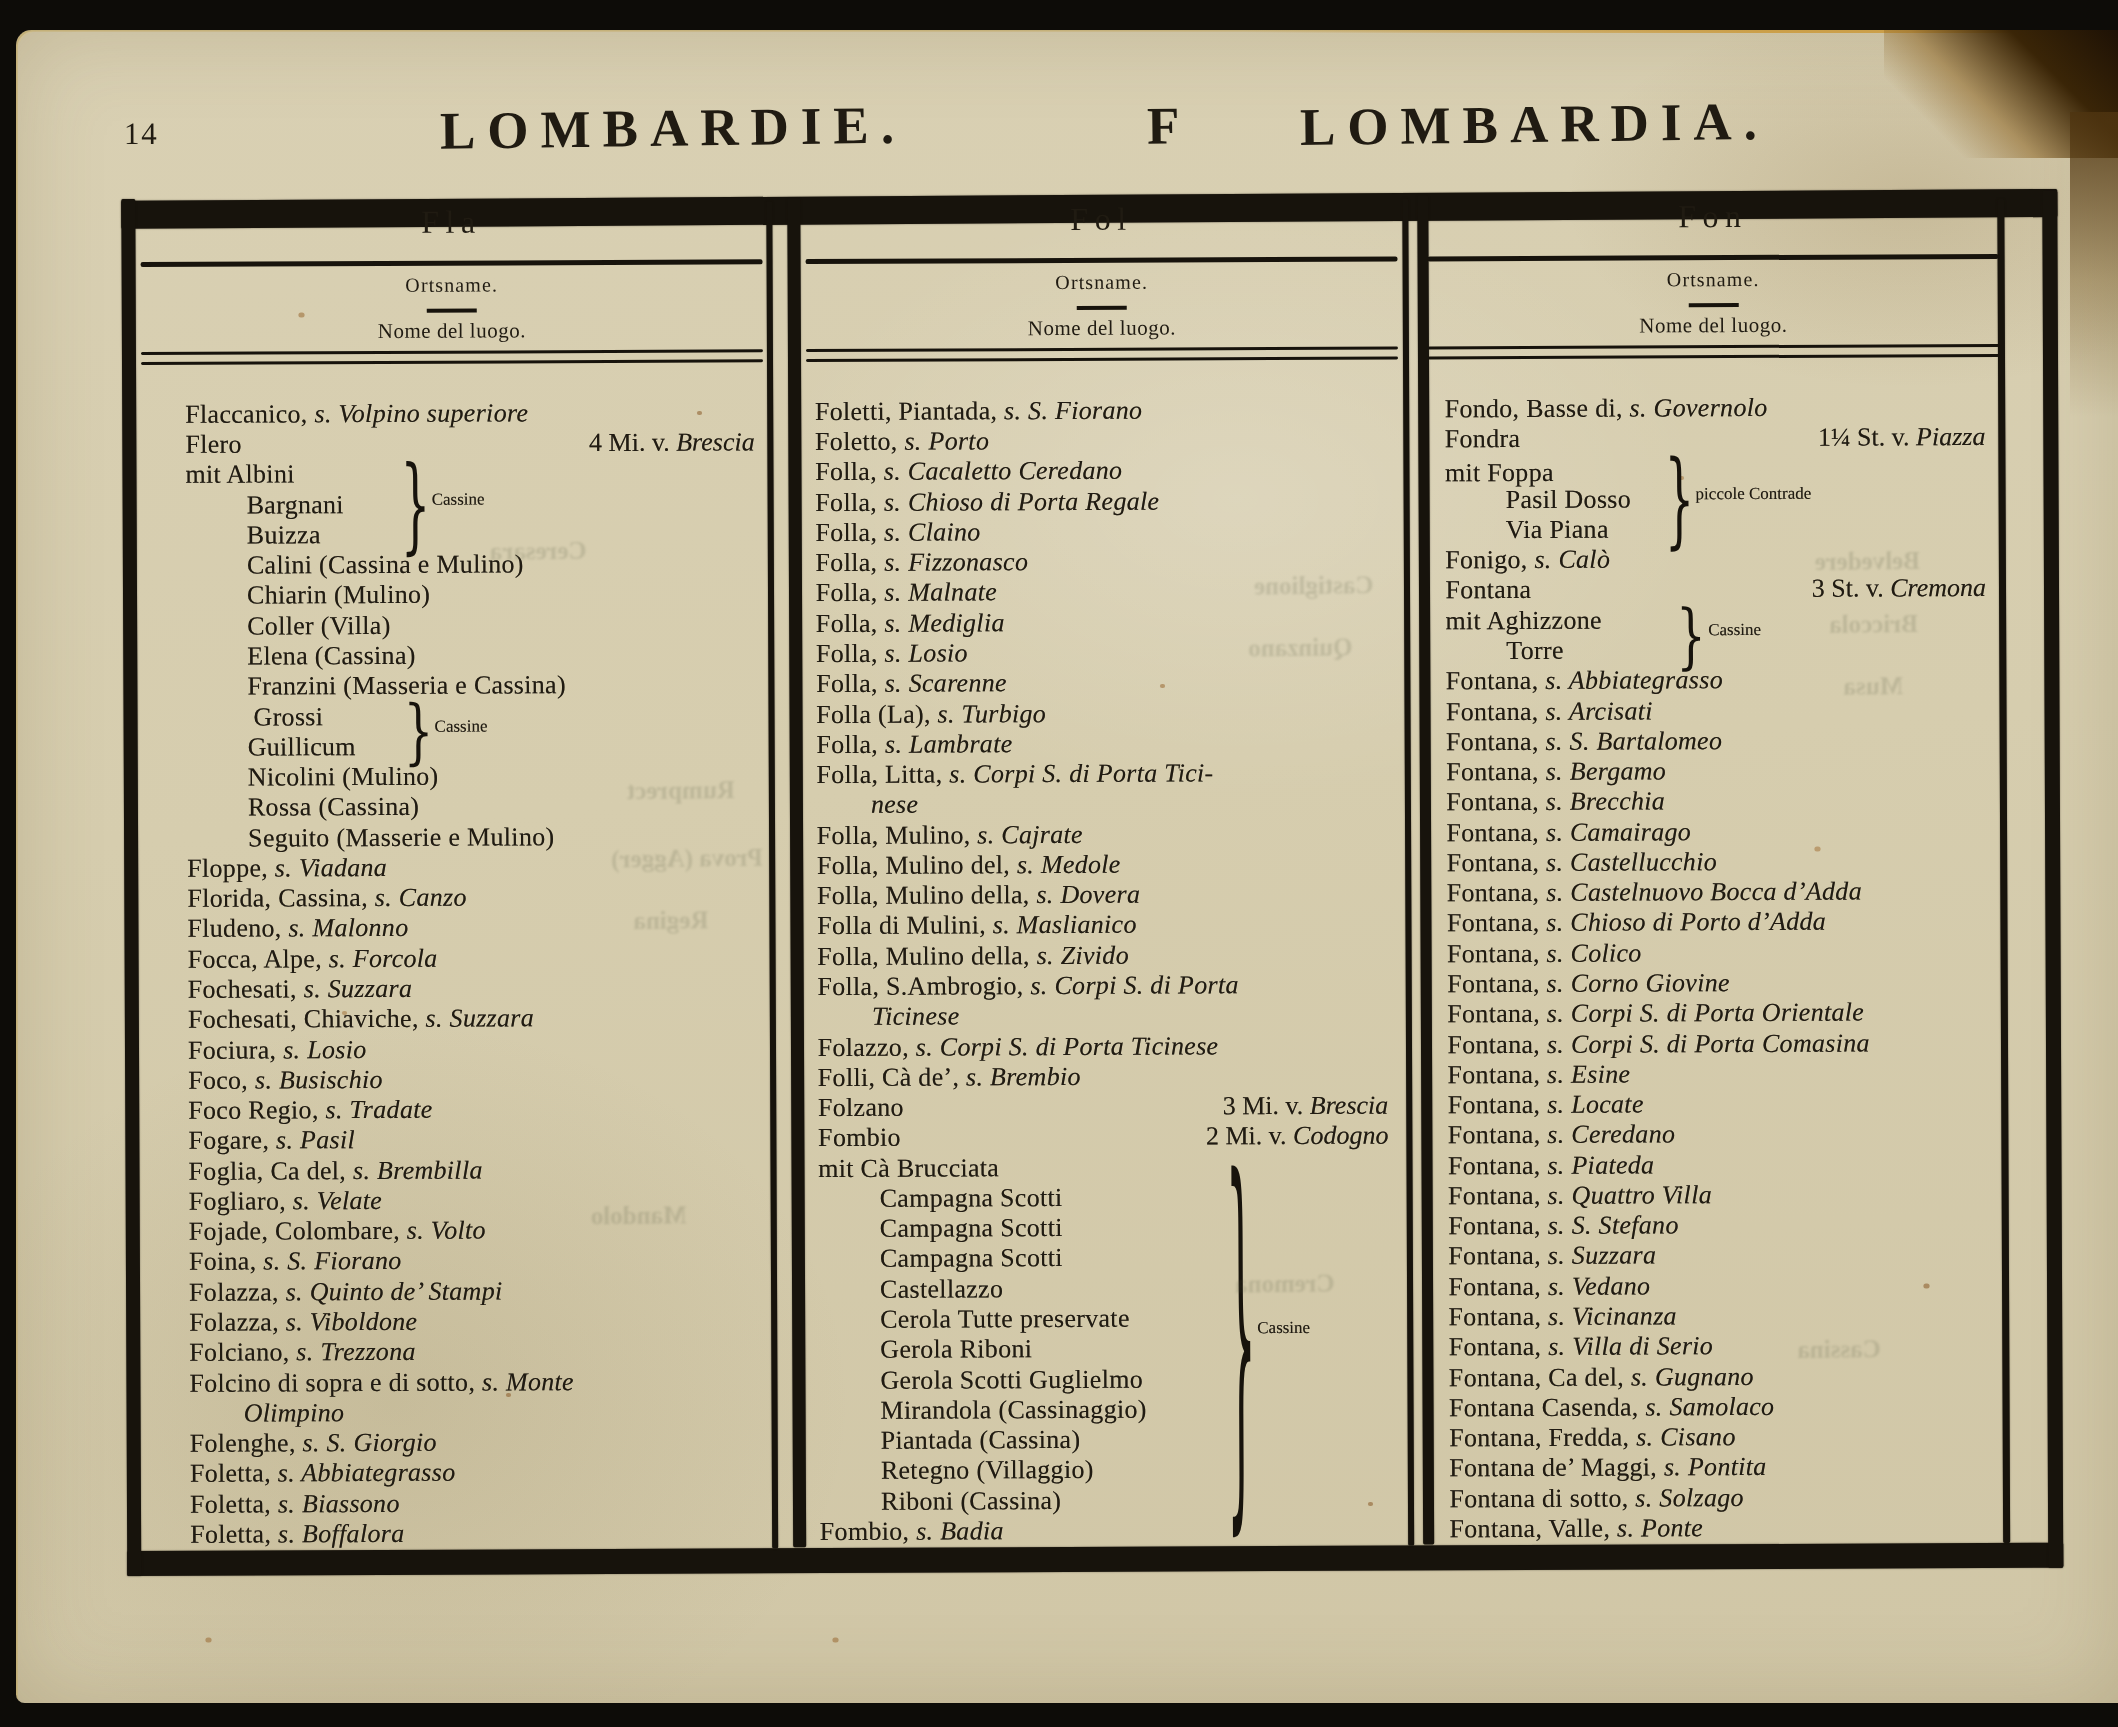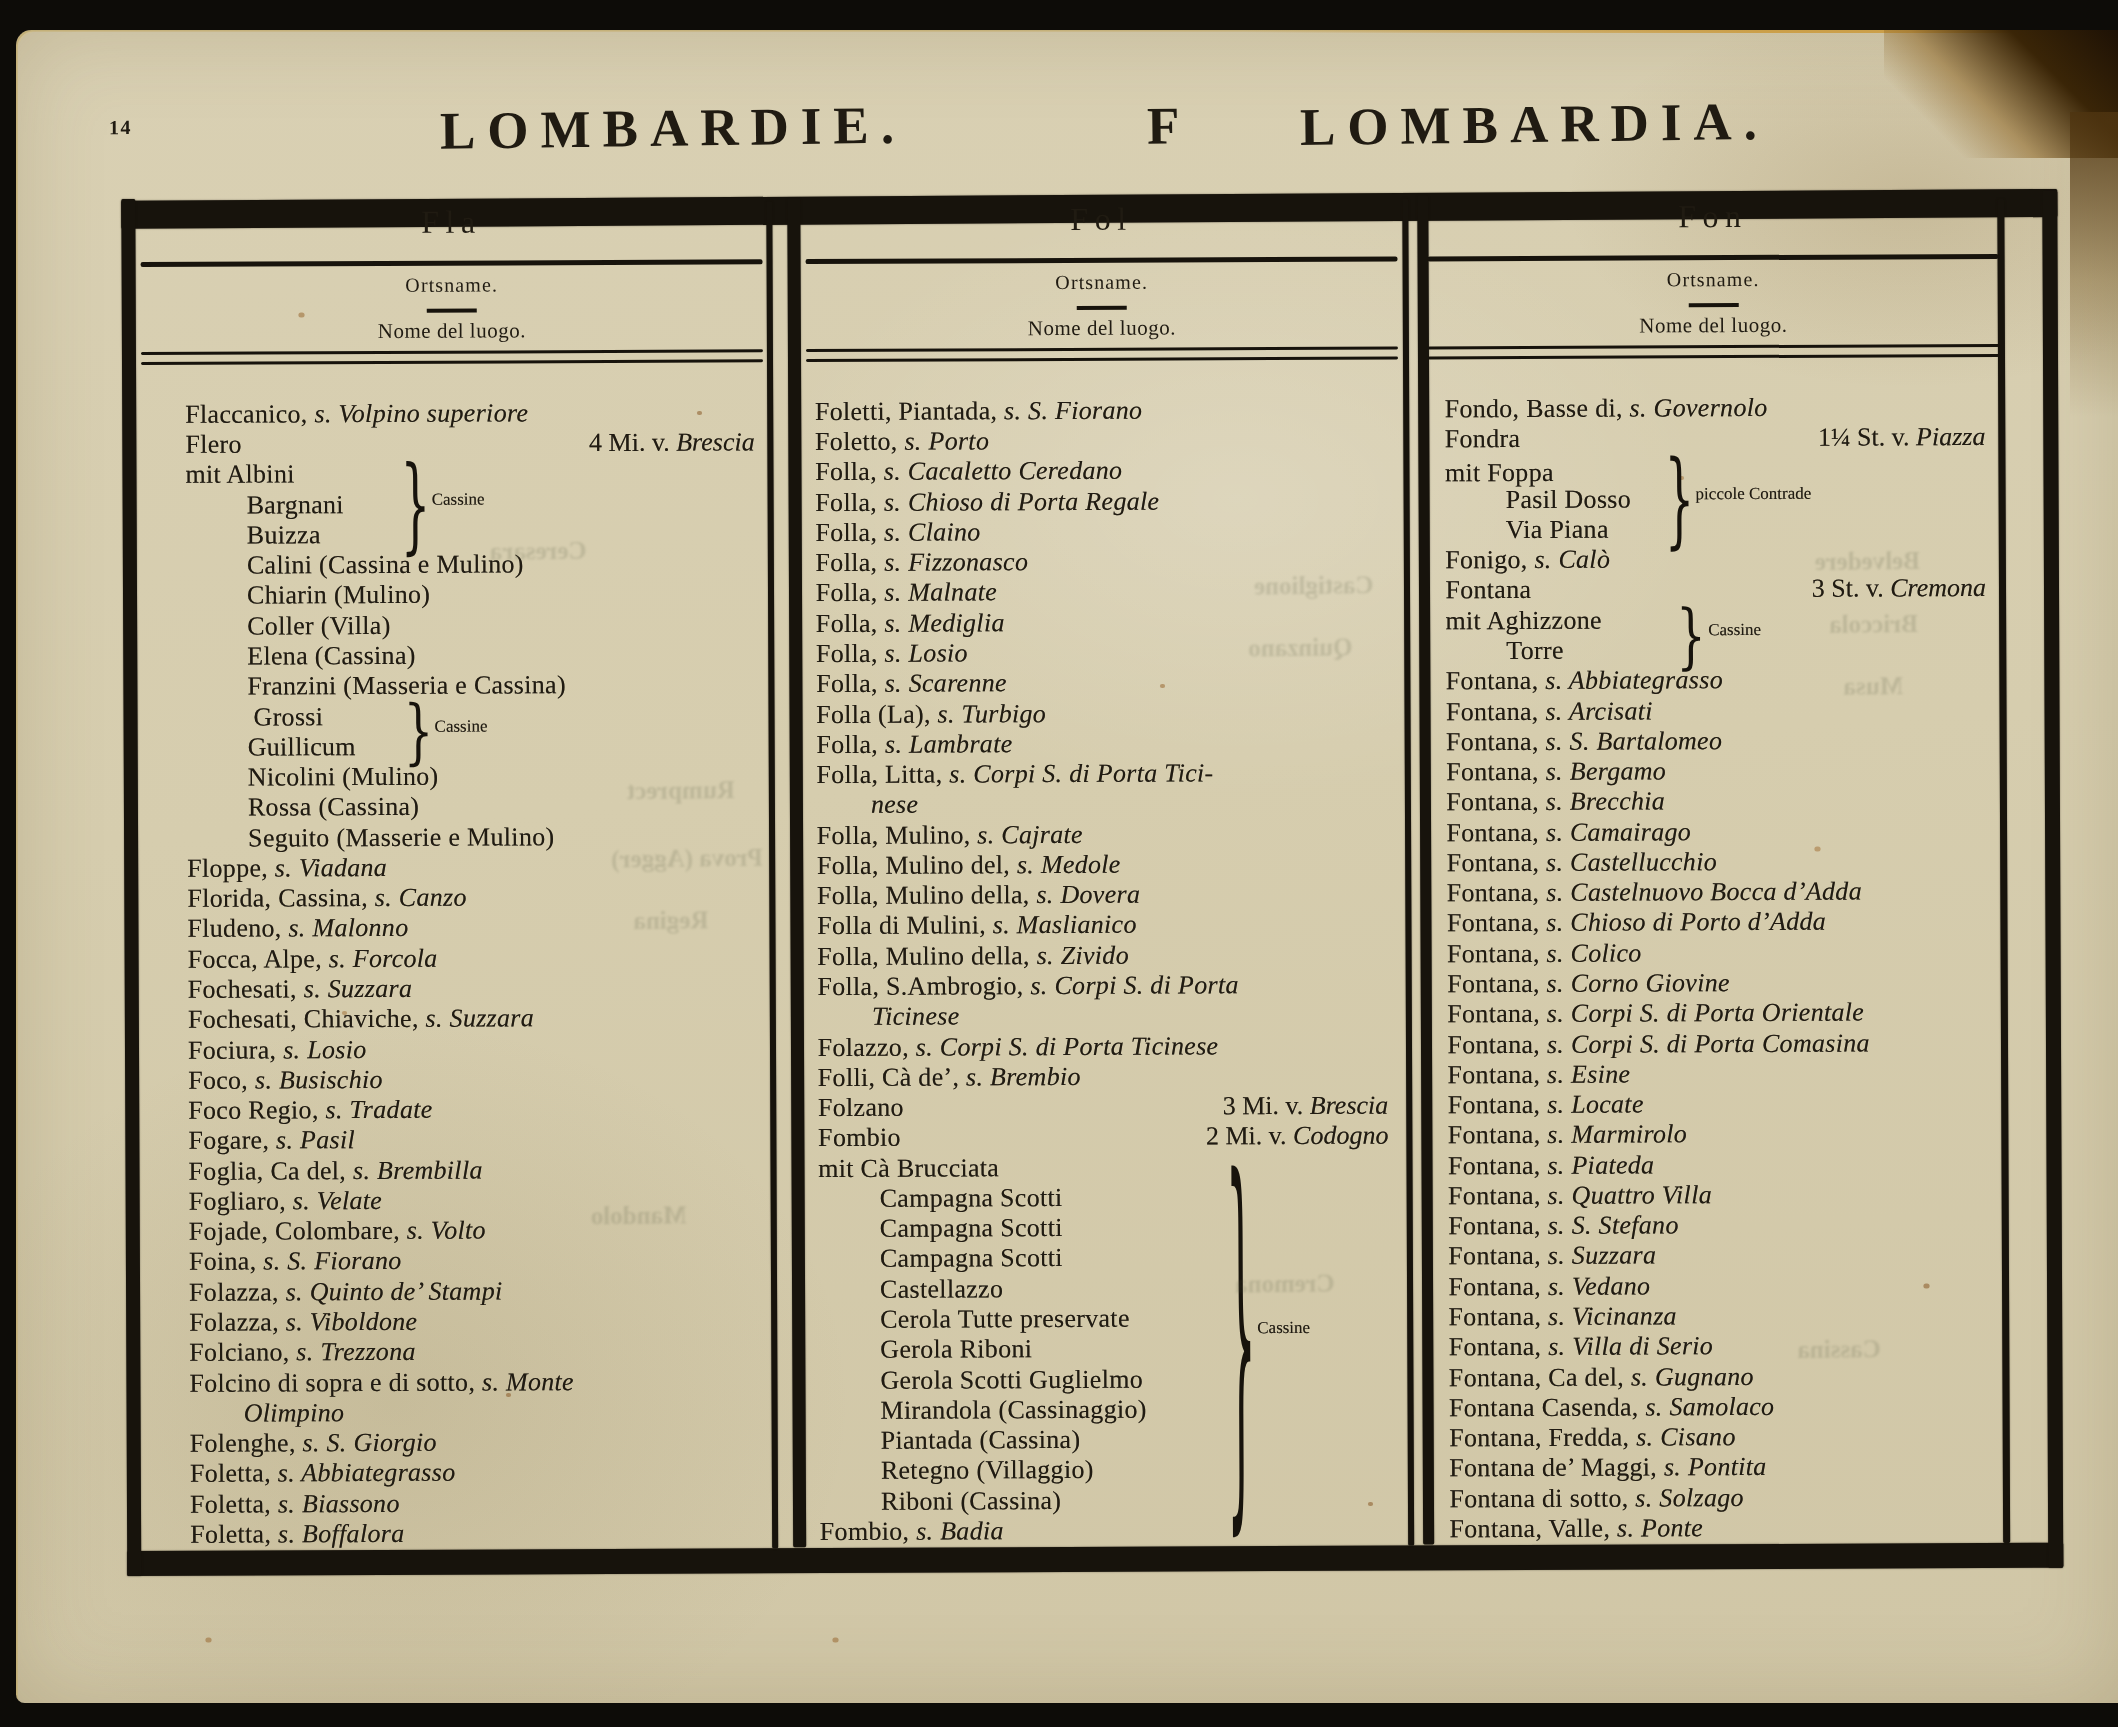--- a/index.html
+++ b/index.html
@@ -31,21 +31,21 @@
     box-shadow:
       284px 284px 0 1.6px #9a6a33, 1555px 164px 0 1.1px #8a5a28, 1800px 818px 0 1.6px #a5753d,
       491px 1364px 0 1.1px #8a5a28, 818px 1609px 0 1.6px #9a6a33, 1353px 1473px 0 1.1px #8a5a28,
       327px 982px 0 1.1px #a5753d, 1909px 1255px 0 1.6px #8a5a28, 1145px 655px 0 1.1px #9a6a33,
       682px 382px 0 1.1px #8a5a28, 1664px 447px 0 1.1px #a5753d, 191px 1609px 0 1.6px #9a6a33;}
   
   .ink{position:absolute;left:0;top:0;width:2119px;height:1727px;z-index:3;
     transform:rotate(-0.25deg);transform-origin:1064px 818px;color:#201b12;}
   .bar{position:absolute;background:#17130c;border-radius:1.6px;box-shadow:0 0 1.6px rgba(23,19,12,.6);}
   
-  .pageno{position:absolute;left:112px;top:112px;font-size:20px;font-weight:bold;letter-spacing:1.6px;}
+  .pageno{position:absolute;left:127px;top:112px;font-size:31px;font-weight:normal;letter-spacing:1.6px;}
   .title{position:absolute;top:96px;font-size:53px;font-weight:bold;letter-spacing:12px;transform:rotate(-0.5deg);}
   .title.t-left{left:443px;}
   .title.t-mid{left:1150px;letter-spacing:0;}
   .title.t-right{left:1303px;}
   
   .col{position:absolute;top:194px;height:1353px;}
   .c0{left:143px;width:622px;}
   .c1{left:808px;width:592px;}
   .c2{left:1430px;width:571px;}
   .hdr{position:absolute;top:6.5px;left:0;width:100%;text-align:center;font-size:32px;letter-spacing:6.5px;}
@@ -223,21 +223,21 @@
       <div class="line" style="left: 16.4px; top: 626px;">Fontana, <span class="it">s. Camairago</span></div>
       <div class="line" style="left: 16.4px; top: 656px;">Fontana, <span class="it">s. Castellucchio</span></div>
       <div class="line" style="left: 16.4px; top: 686px;">Fontana, <span class="it">s. Castelnuovo Bocca d’Adda</span></div>
       <div class="line" style="left: 16.4px; top: 716px;">Fontana, <span class="it">s. Chioso di Porto d’Adda</span></div>
       <div class="line" style="left: 16.4px; top: 747px;">Fontana, <span class="it">s. Colico</span></div>
       <div class="line" style="left: 16.4px; top: 777px;">Fontana, <span class="it">s. Corno Giovine</span></div>
       <div class="line" style="left: 16.4px; top: 807px;">Fontana, <span class="it">s. Corpi S. di Porta Orientale</span></div>
       <div class="line" style="left: 16.4px; top: 838px;">Fontana, <span class="it">s. Corpi S. di Porta Comasina</span></div>
       <div class="line" style="left: 16.4px; top: 868px;">Fontana, <span class="it">s. Esine</span></div>
       <div class="line" style="left: 16.4px; top: 898px;">Fontana, <span class="it">s. Locate</span></div>
-      <div class="line" style="left: 16.4px; top: 928px;">Fontana, <span class="it">s. Marmirolo</span></div>
+      <div class="line" style="left: 16.4px; top: 928px;">Fontana, <span class="it">s. Ceredano</span></div>
       <div class="line" style="left: 16.4px; top: 959px;">Fontana, <span class="it">s. Piateda</span></div>
       <div class="line" style="left: 16.4px; top: 989px;">Fontana, <span class="it">s. Quattro Villa</span></div>
       <div class="line" style="left: 16.4px; top: 1019px;">Fontana, <span class="it">s. S. Stefano</span></div>
       <div class="line" style="left: 16.4px; top: 1049px;">Fontana, <span class="it">s. Suzzara</span></div>
       <div class="line" style="left: 16.4px; top: 1080px;">Fontana, <span class="it">s. Vedano</span></div>
       <div class="line" style="left: 16.4px; top: 1110px;">Fontana, <span class="it">s. Vicinanza</span></div>
       <div class="line" style="left: 16.4px; top: 1140px;">Fontana, <span class="it">s. Villa di Serio</span></div>
       <div class="line" style="left: 16.4px; top: 1171px;">Fontana, Ca del, <span class="it">s. Gugnano</span></div>
       <div class="line" style="left: 16.4px; top: 1201px;">Fontana Casenda, <span class="it">s. Samolaco</span></div>
       <div class="line" style="left: 16.4px; top: 1231px;">Fontana, Fredda, <span class="it">s. Cisano</span></div>

